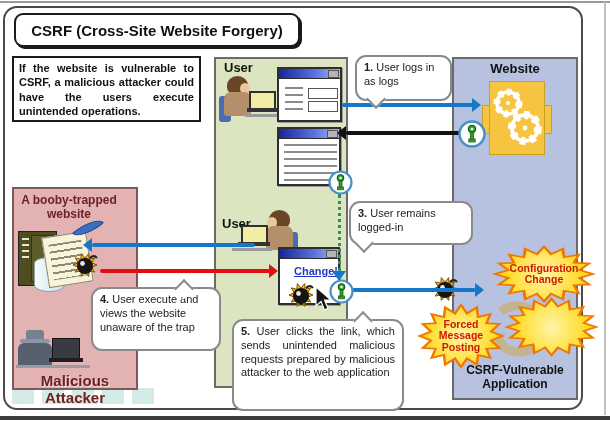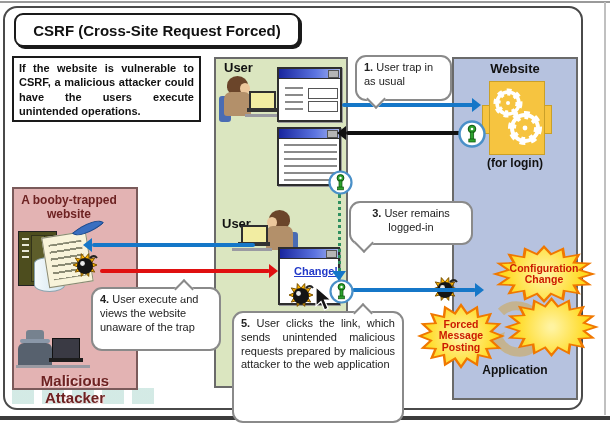--- a/index.html
+++ b/index.html
@@ -102,21 +102,21 @@
 <body>
 
 <div id="stage">
 
   <div id="topline"></div>
   <div id="rightline"></div>
   <div id="bottomline"></div>
   <div id="frame"></div>
   <div id="watermark"></div>
 
-  <div id="title-box">CSRF (Cross-Site Request Forced)</div>
+  <div id="title-box">CSRF (Cross-Site Website Forgery)</div>
   <div id="desc-box">If the website is vulnerable to CSRF, a malicious attacker could have the users execute unintended operations.</div>
 
   <div id="green-panel" class="panel"></div>
   <div id="blue-panel" class="panel"></div>
   <div id="pink-panel" class="panel"></div>
 
   <div class="plabel" style="left:224px;top:60px;">User</div>
 
   <div class="fig" style="left:219px;top:74px;width:66px;height:50px;">
     <div class="chair" style="left:0;top:22px;width:12px;height:26px;"></div>
@@ -175,33 +175,33 @@
         <circle cx="28" cy="24" r="11" stroke-width="3.5"></circle>
         <circle cx="28" cy="24" r="2" fill="#fff" stroke="none"></circle>
         <circle cx="45" cy="49" r="13" stroke-width="8" stroke-dasharray="5 5"></circle>
         <circle cx="45" cy="49" r="13" stroke-width="4"></circle>
         <circle cx="45" cy="49" r="2.4" fill="#fff" stroke="none"></circle>
       </g>
     </svg>
   </div>
 
   <div class="center-label" style="left:455px;top:157px;width:120px;font-size:12px;line-height:1.15;">
-    <div>(for login)</div>
   </div>
 
   <svg width="60" height="70" style="position:absolute;left:487px;top:294px;opacity:.85;">
     <g fill="none" stroke="#c7b183" stroke-width="9">
       <path d="M14,18 A22,20 0 0 1 50,24"></path>
       <path d="M48,52 A22,20 0 0 1 12,46"></path>
     </g>
     <polygon points="50,14 60,26 44,32" fill="#c7b183"></polygon>
     <polygon points="12,56 2,44 18,38" fill="#c7b183"></polygon>
   </svg>
 
   <div class="center-label" style="left:455px;top:364px;width:120px;font-size:12px;line-height:1.15;">
+    <div>CSRF-Vulnerable</div>
     <div>Application</div>
   </div>
 
   <div class="center-label" style="left:12px;top:194px;width:114px;font-size:12px;line-height:1.15;color:#6d2222;">
     <div>A booby-trapped</div>
     <div>website</div>
   </div>
 
   <div id="cabinet">
     <div class="door" style="left:12px;"></div>
@@ -287,38 +287,38 @@
     <rect x="11" y="10.8" width="3" height="7" fill="#2ea32e" stroke="#0a520a" stroke-width=".7"></rect>
     <rect x="9.6" y="17" width="5.8" height="2.8" fill="#2ea32e" stroke="#0a520a" stroke-width=".7"></rect>
   </svg>
 
   <svg style="position:absolute;left:314px;top:286px;" width="20" height="28">
     <polygon points="2,1 2,20 7,15.5 10.5,24 14,22.2 10.5,14 17,14" fill="#151515" stroke="#fff" stroke-width="1.2"></polygon>
   </svg>
 
   <div class="bubble" style="left:355px;top:55px;width:97px;height:46px;">
     <span class="num">1.</span>
-    <span>User trap in as usual</span>
+    <span>User logs in as logs</span>
     <div class="tail down" style="left:12px;bottom:-7px;"></div>
   </div>
 
 
-  <div class="bubble" style="left:349px;top:201px;width:124px;height:44px;text-align:center;">
+  <div class="bubble" style="left:349px;top:201px;width:124px;height:44px;">
     <span class="num">3.</span>
     <span>User remains logged-in</span>
     <div class="tail down" style="left:6px;bottom:-7px;"></div>
   </div>
 
   <div class="bubble" style="left:91px;top:287px;width:130px;height:64px;">
     <span class="num">4.</span>
     <span>User execute and views the website unaware of the trap</span>
     <div class="tail up" style="right:28px;top:-7px;"></div>
   </div>
 
-  <div class="bubble" style="left:232px;top:311px;width:172px;height:112px;text-align:justify;">
+  <div class="bubble" style="left:232px;top:319px;width:172px;height:92px;text-align:justify;">
     <span class="num">5.</span>
     <span>User clicks the link, which sends unintended malicious requests prepared by malicious attacker to the web application</span>
     <div class="tail up" style="right:32px;top:-7px;"></div>
   </div>
 
   <div class="burst" style="left:492px;top:245px;width:104px;height:58px;">
     <div class="bo"></div>
       <div class="bi"></div>
     <div class="bt">Configuration Change</div>
   </div>

